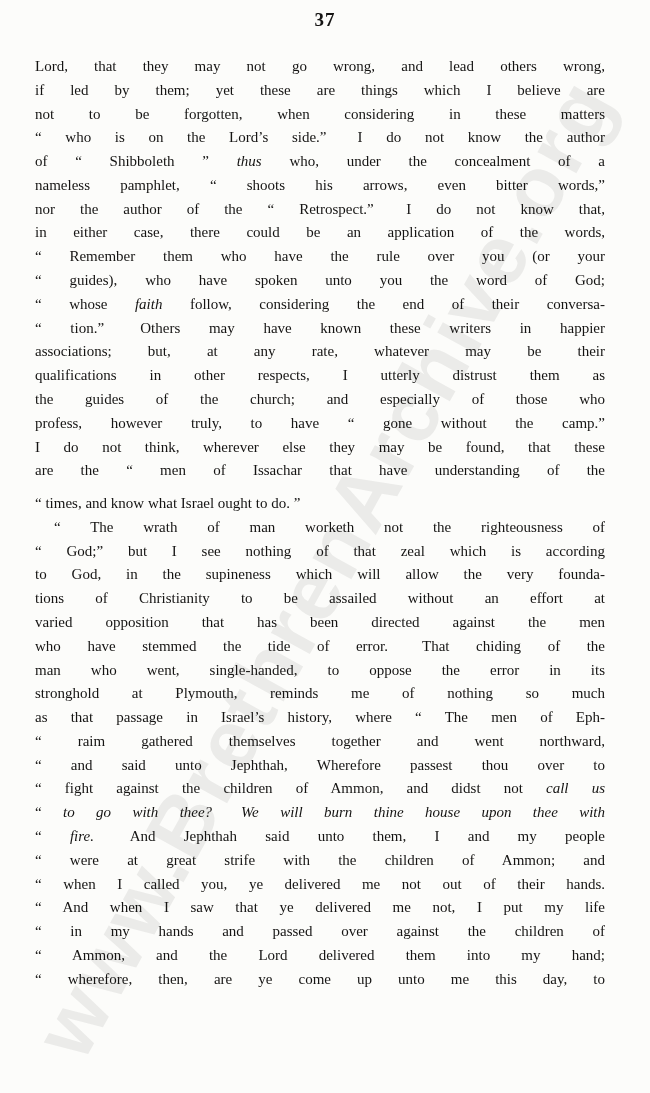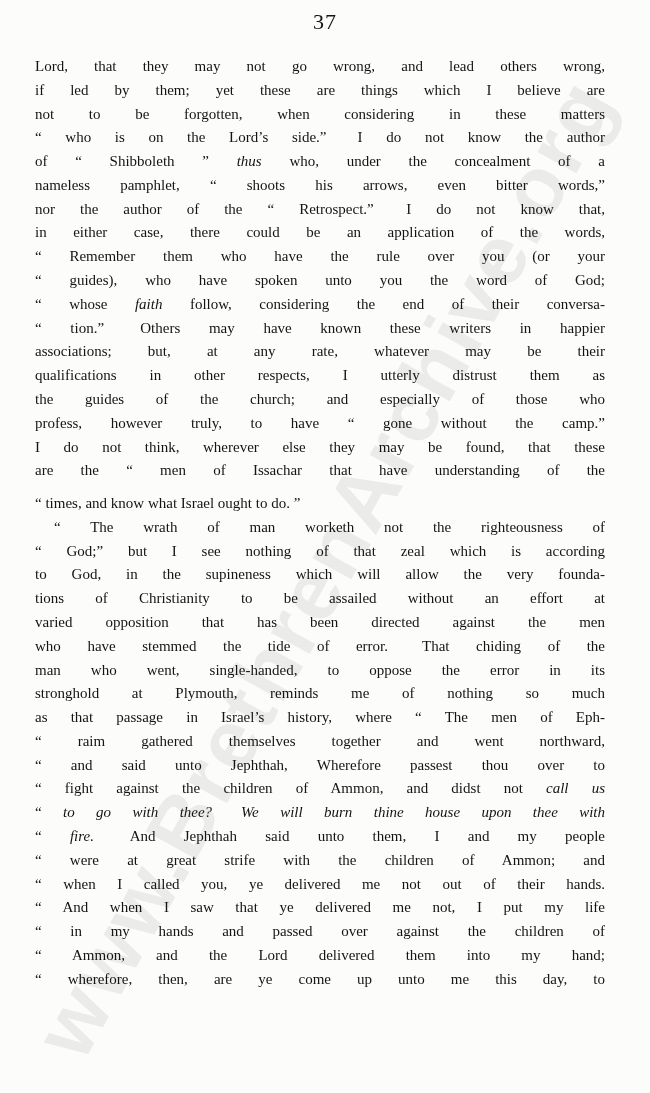--- a/index.html
+++ b/index.html
@@ -16,22 +16,22 @@
     overflow: hidden;
     font-family: "Liberation Serif", serif;
     color: #151413;
   }
   .page-number {
     position: absolute;
     top: 9px;
     left: 0;
     width: 650px;
     text-align: center;
-    font-size: 22px;
-    font-weight: normal;
+    font-size: 19px;
+    font-weight: bold;
     letter-spacing: 1px;
     z-index: 2;
   }
   .body-text {
     position: absolute;
     left: 35px;
     top: 55px;
     width: 570px;
     font-size: 15px;
     line-height: 23.78px;

